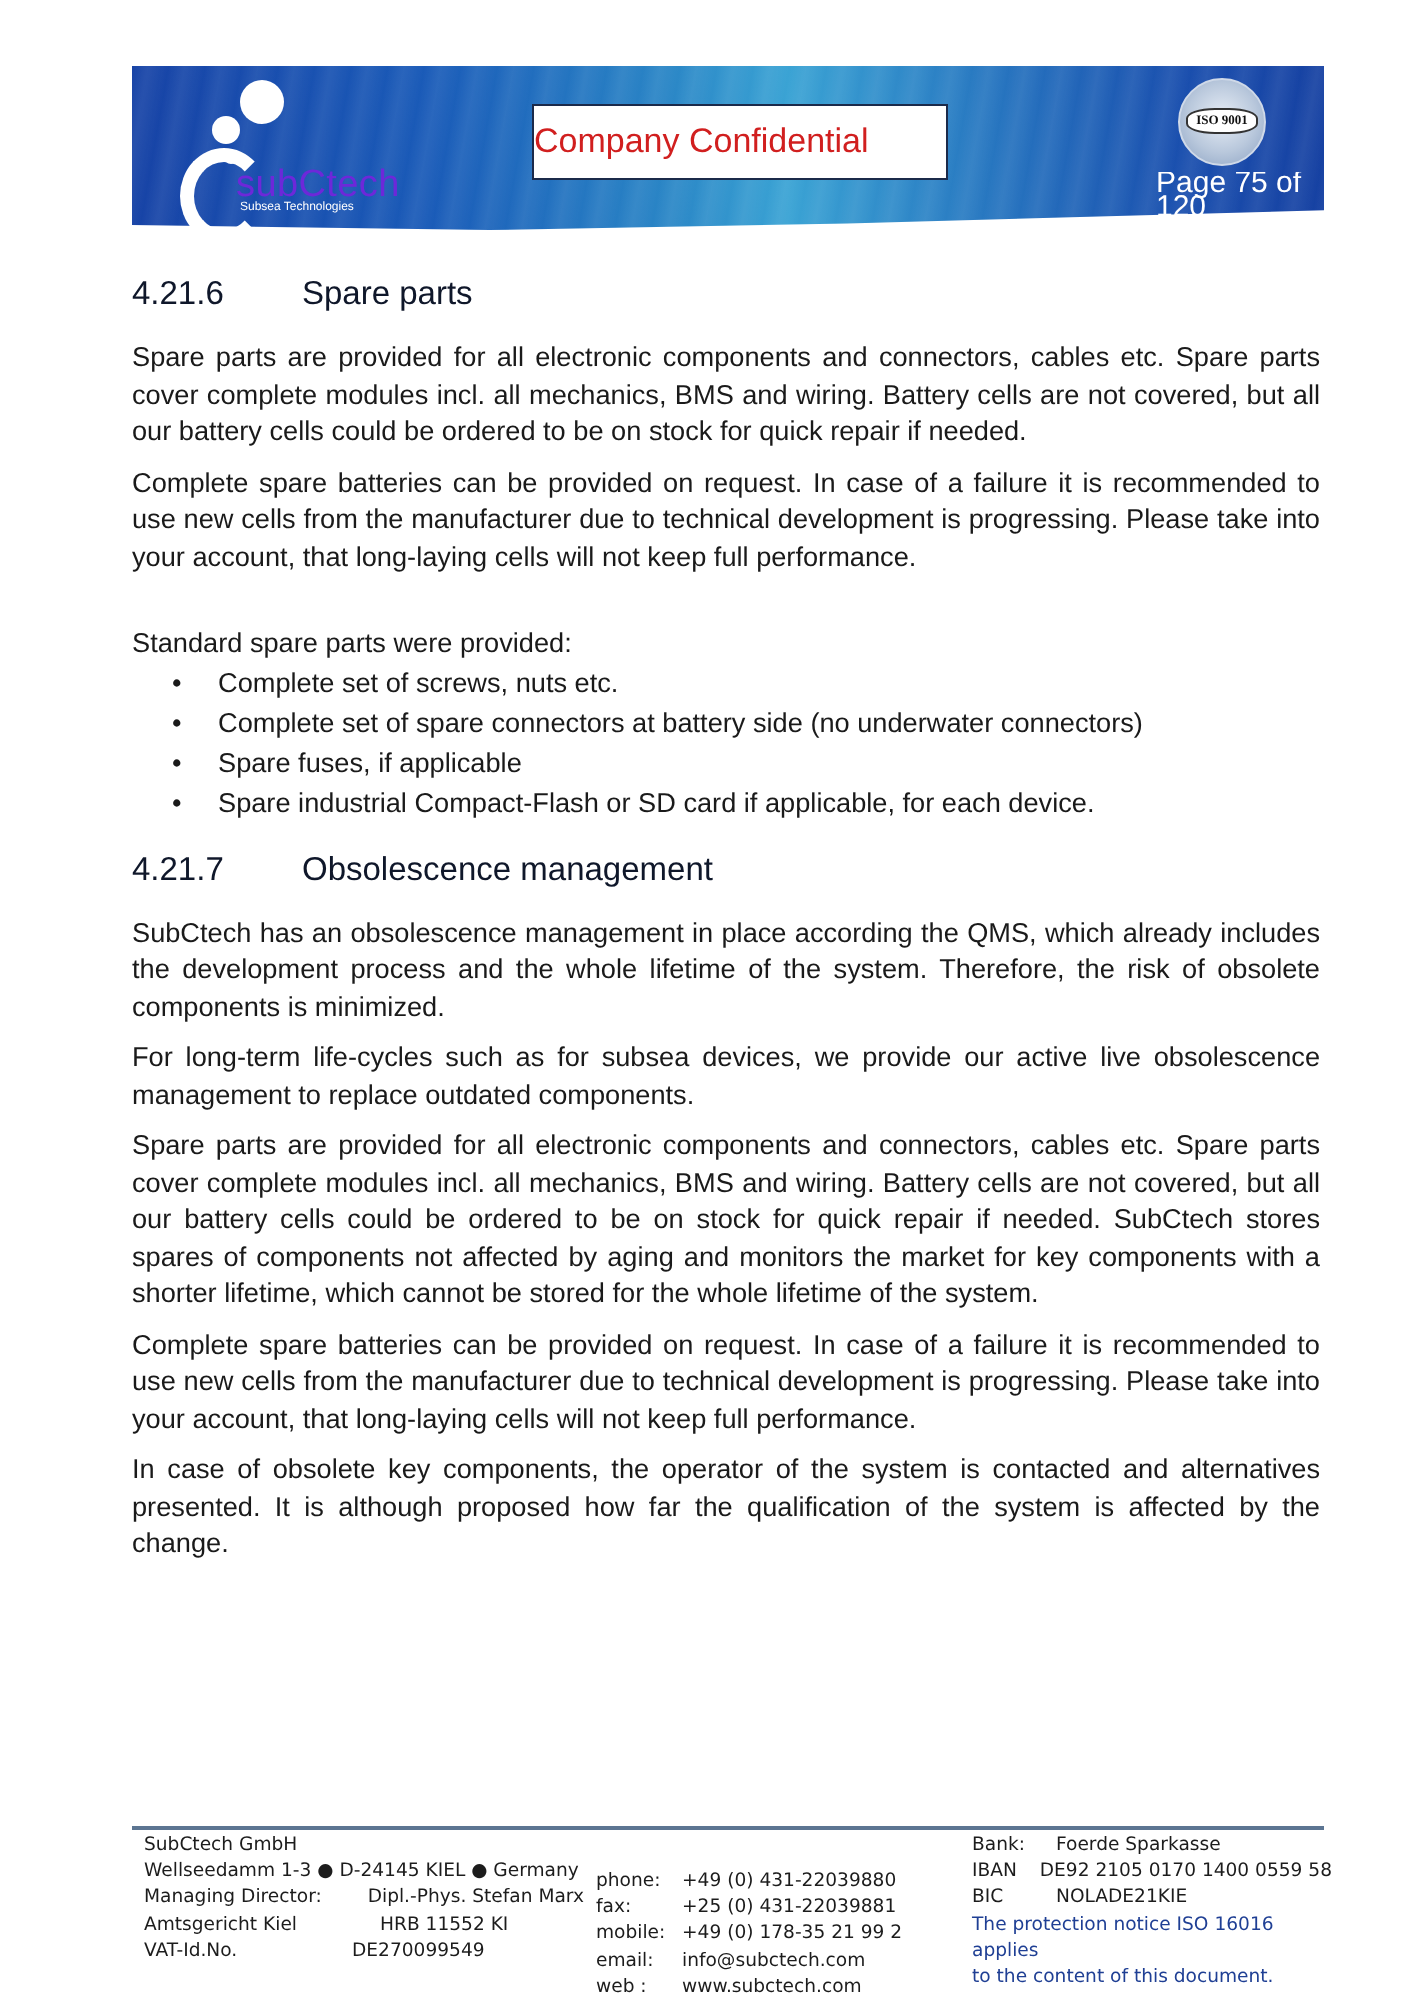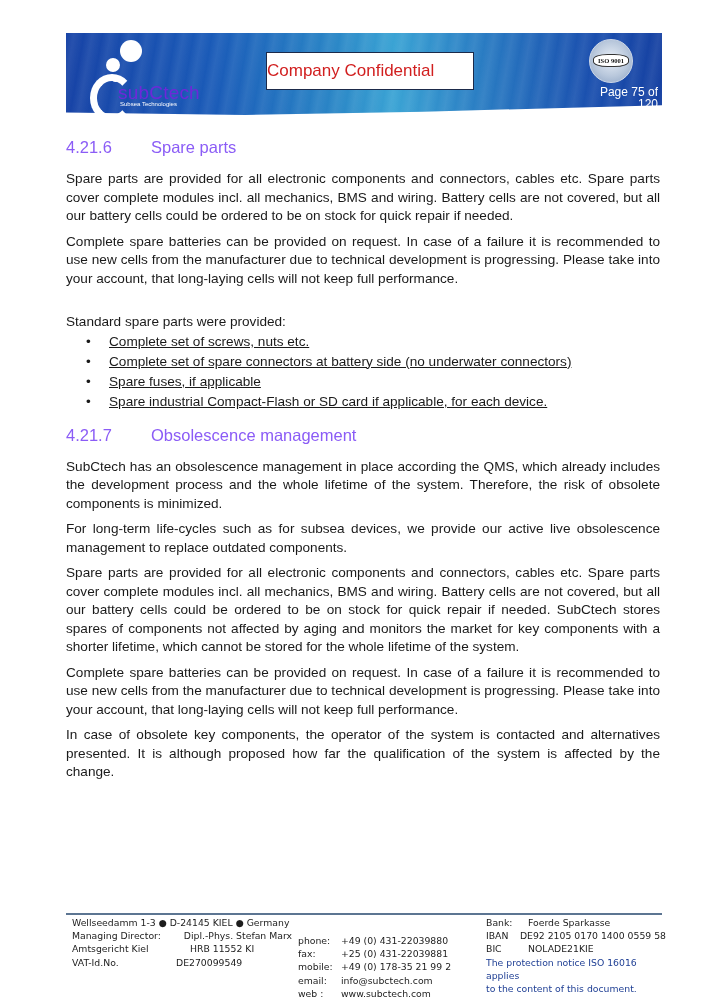--- a/index.html
+++ b/index.html
@@ -22,30 +22,30 @@
 
   .conf-box { position:absolute; left:266px; top:52px; width:206px; height:36px; background:#fff;
               border:1.5px solid #1b2a4a; display:flex; align-items:center; justify-content:flex-start; }
   .conf-box span { color:#d11f1f; font-size:17px; }
 
   .iso { position:absolute; left:589px; top:39px; width:42px; height:42px; border-radius:50%;
          background: radial-gradient(circle at 50% 45%, #e8eef6 0%, #b9c8dc 55%, #8aa1c2 100%);
          border:1px solid #cfd9e8; }
   .iso .tag { position:absolute; left:3px; top:14px; width:34px; height:11px; background:#fff; border:1px solid #333;
               border-radius:40%; font-size:6.5px; font-weight:bold; font-family:"Liberation Serif", serif; text-align:center; line-height:11px; color:#111; }
-  .pageno { position:absolute; left:578px; top:86px; color:#fff; font-size:12px; line-height:12px; height:22px; overflow:hidden; width:80px;text-align:right; }
+  .pageno { position:absolute; left:578px; top:86px; color:#fff; font-size:15px; line-height:12px; height:22px; overflow:hidden; width:80px; }
 
   
   .content { position:absolute; left:66px; top:136px; width:594px; font-size:13.6px; line-height:18.5px; }
-  h2 { margin:0; font-weight:normal; color:#8b5cf6; font-size:16.5px; line-height:22px; display:flex; }
+  h2 { margin:0; font-weight:normal; color:#0f172a; font-size:16.5px; line-height:22px; display:flex; }
   h2 .num { width:85px; }
   p { margin:0; text-align:justify; }
   .sp1 { height:12px; } .sp2 { height:7px; } .sp3 { height:18px; }
   ul { margin:0; padding:0; list-style:none; }
-  ul li { position:relative; padding-left:43px; line-height:20px;text-decoration:underline; }
+  ul li { position:relative; padding-left:43px; line-height:20px; }
   ul li::before { content:"•"; position:absolute; left:20px; }
 
   
   .footer-rule { position:absolute; left:66px; top:913px; width:596px; height:2px; background:#5c7592; }
   .footer { position:absolute; top:916px; font-size:9.3px; line-height:13.2px; color:#1c1c1c; font-family:"DejaVu Sans", sans-serif; }
   .f1 { left:72px; width:220px; }
   .f2 { left:298px; width:180px;margin-top:18px; }
   .f3 { left:486px; width:180px; }
   .row { display:flex; white-space:nowrap; }
   .f1 .k { width:113px; }
@@ -113,20 +113,21 @@
   <p>Spare parts are provided for all electronic components and connectors, cables etc. Spare parts cover complete modules incl. all mechanics, BMS and wiring. Battery cells are not covered, but all our battery cells could be ordered to be on stock for quick repair if needed. SubCtech stores spares of components not affected by aging and monitors the market for key components with a shorter lifetime, which cannot be stored for the whole lifetime of the system.</p>
   <div class="sp2"></div>
   <p>Complete spare batteries can be provided on request. In case of a failure it is recommended to use new cells from the manufacturer due to technical development is progressing. Please take into your account, that long-laying cells will not keep full performance.</p>
   <div class="sp2"></div>
   <p>In case of obsolete key components, the operator of the system is contacted and alternatives presented. It is although proposed how far the qualification of the system is affected by the change.</p>
 </div>
 
 <div class="footer-rule"></div>
 
 <div class="footer f1">
+  <div>SubCtech GmbH</div>
   <div>Wellseedamm 1-3 ● D-24145 KIEL ● Germany</div>
   <div class="row">
     <span class="k">Managing Director:</span>
     <span>Dipl.-Phys. Stefan Marx</span>
   </div>
   <div class="row">
     <span class="k" style="width:118px">Amtsgericht Kiel</span>
     <span>HRB 11552 KI</span>
   </div>
   <div class="row">

